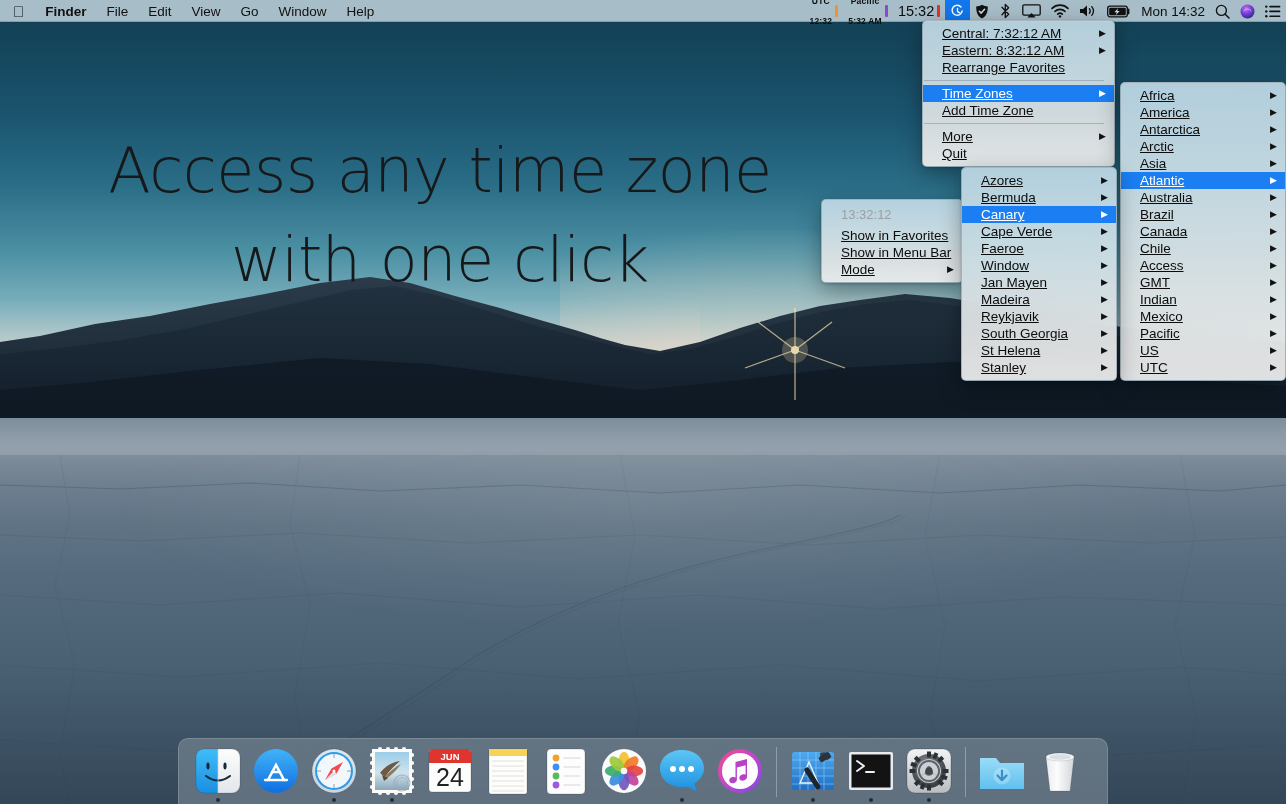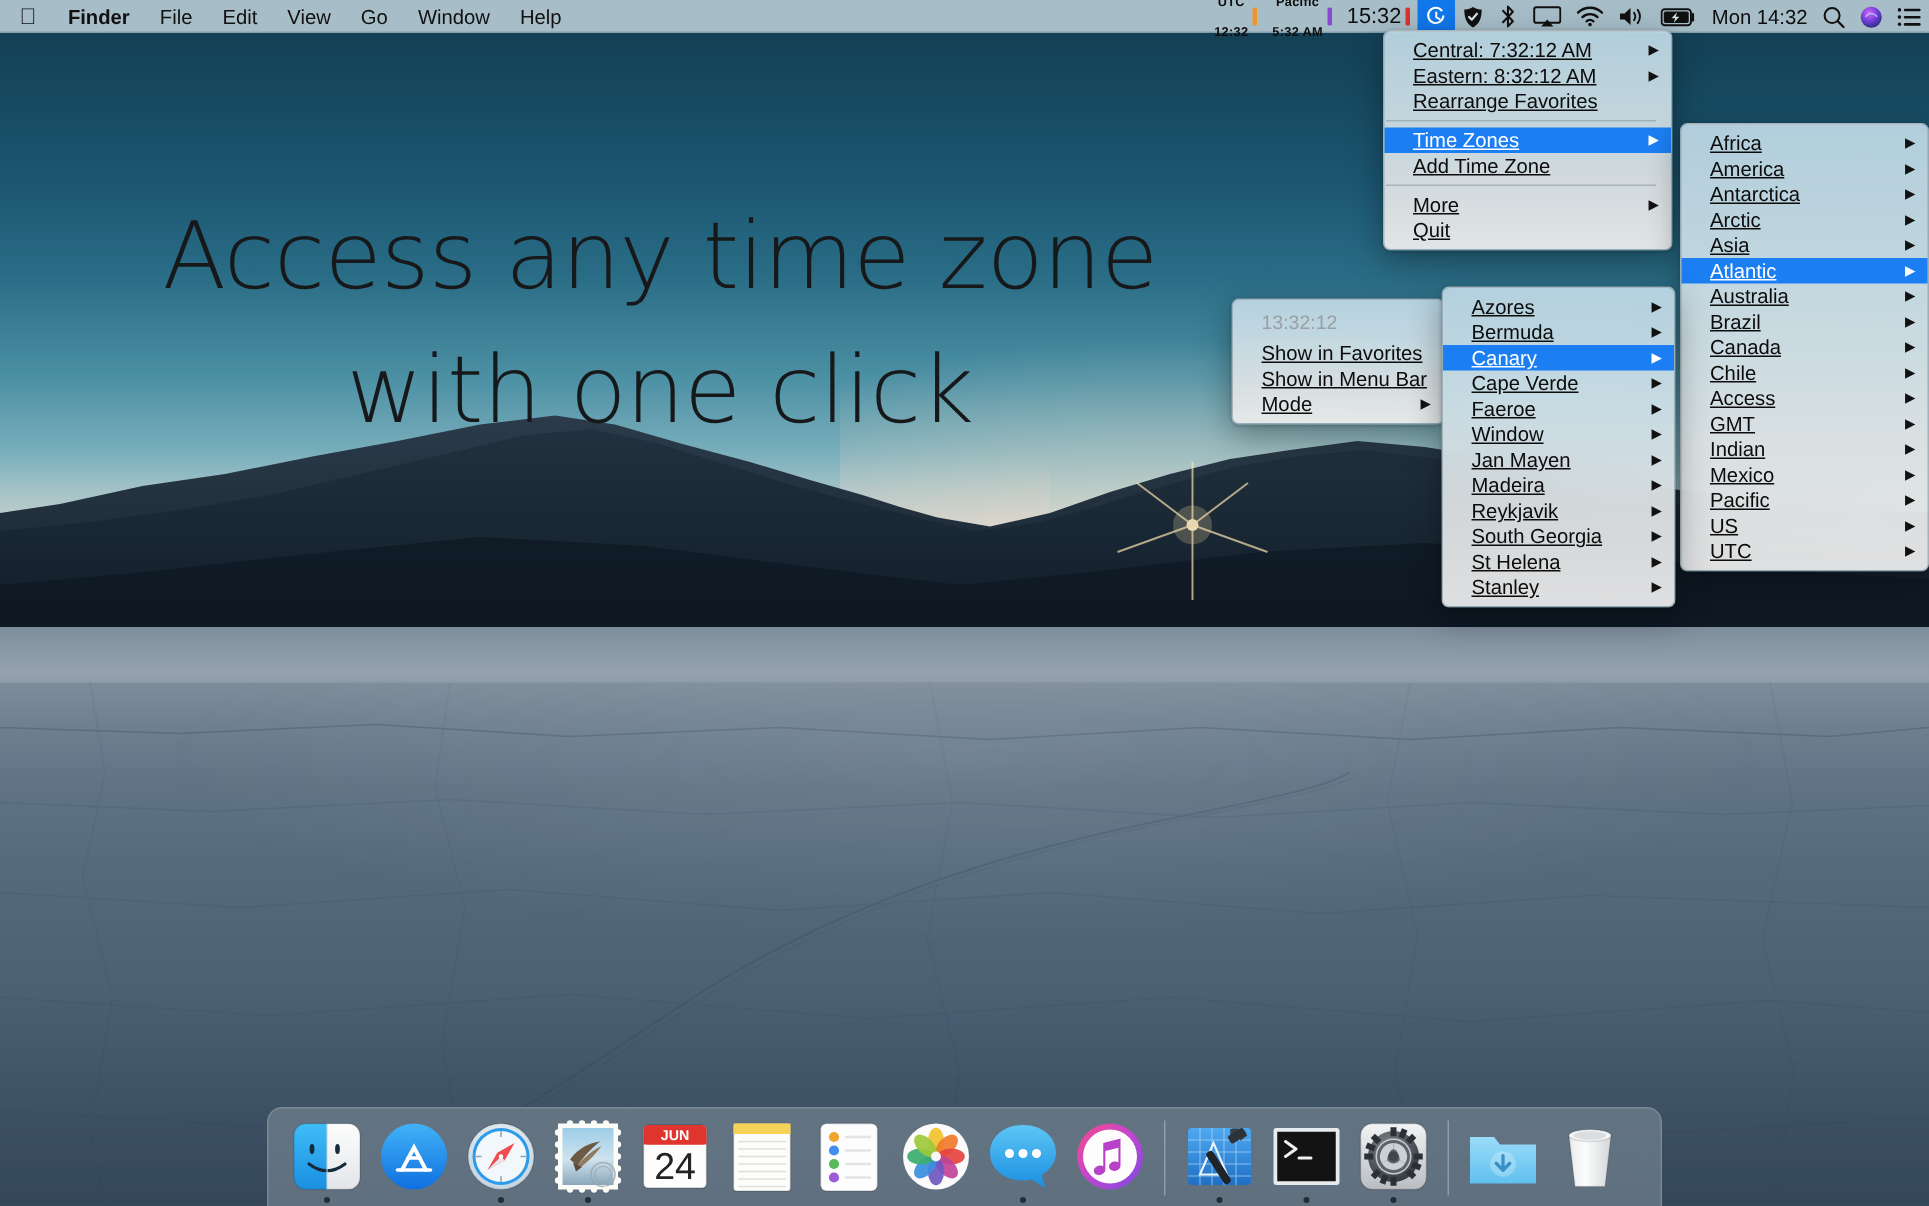--- a/index.html
+++ b/index.html
@@ -134,21 +134,21 @@
   .msep { height:1px; margin:4px 10px 4px 1px; background:rgba(90,110,122,.35); }
 
   
   #menu-root { left:922px; top:20px; width:193px; }
   
   #menu-clock { left:821px; top:199px; width:142px; }
   #menu-clock .hdr { padding:3px 8px 5px 19px; color:#9aa0a3; font-size:13px; }
   
   #menu-regions { left:1120px; top:82px; width:166px; }
   
-  #menu-atlantic { left:961px; top:167px; width:156px;margin-top:24px; }
+  #menu-atlantic { left:961px; top:167px; width:156px; }
 
   
   #dock {
     position:absolute; left:178px; top:738px; width:930px; height:66px;
     background:rgba(122,137,150,.62);
     border:1px solid rgba(255,255,255,.16);
     border-bottom:none;
     border-radius:10px 10px 0 0;
     backdrop-filter:blur(14px);
     display:flex; align-items:flex-start; padding:6px 10px 0 10px;

